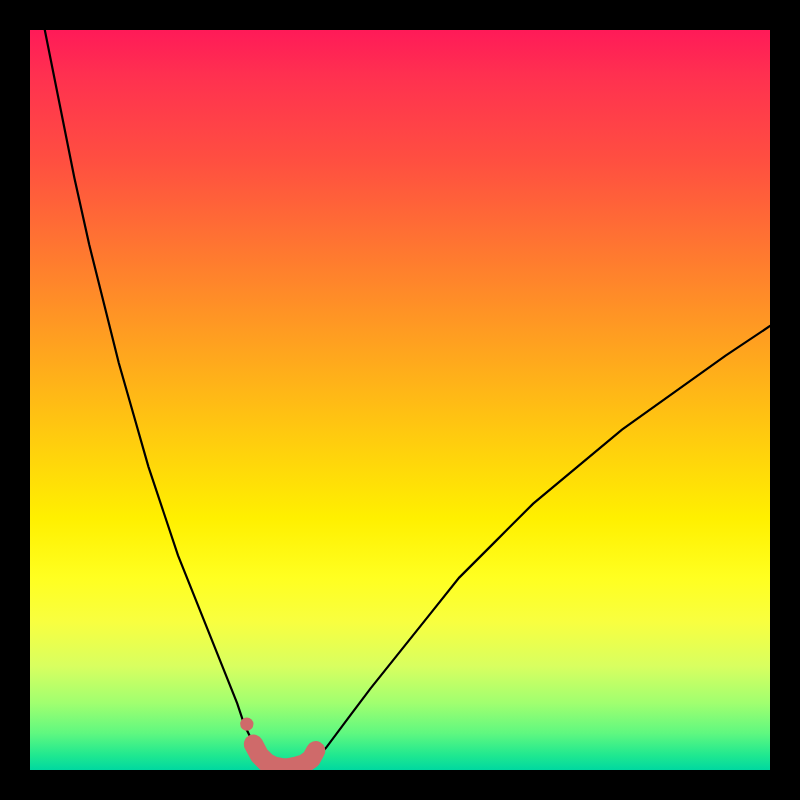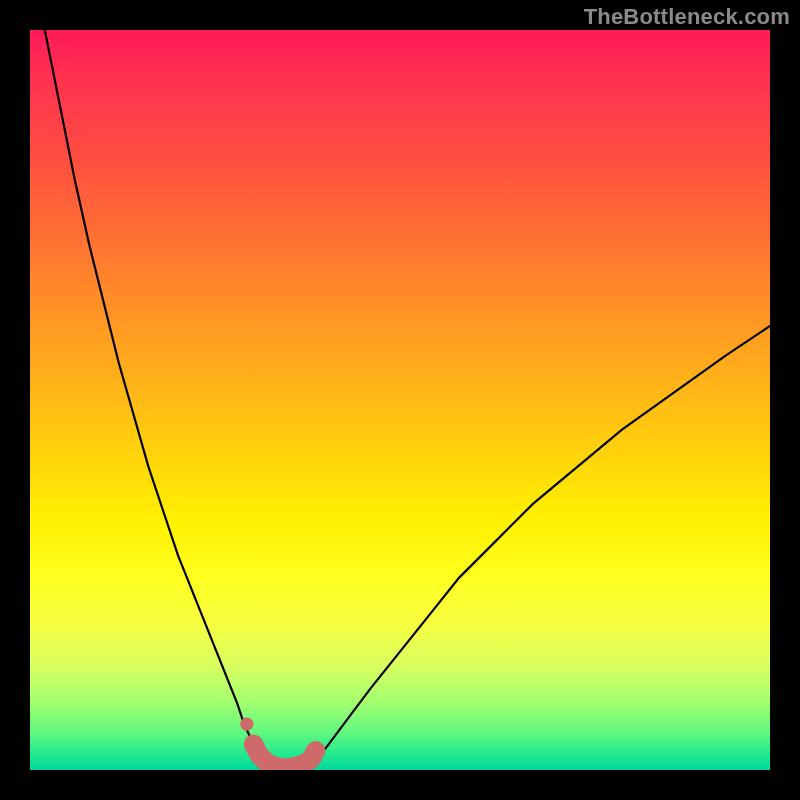--- a/index.html
+++ b/index.html
@@ -63,14 +63,13 @@
 <body>
 
 <div class="outer">
   <div class="plot">
     <svg class="overlay" viewBox="0 0 740 740" preserveAspectRatio="none">
       <path fill="none" stroke="#000" stroke-width="2.2" stroke-linecap="round" d="M14.80 0.00 L29.60 74.00 L44.40 148.00 L59.20 214.60 L74.00 273.80 L88.80 333.00 L103.60 384.80 L118.40 436.60 L133.20 481.00 L148.00 525.40 L162.80 562.40 L177.60 599.40 L192.40 636.40 L207.20 673.40 L214.60 695.60 L222.00 710.40 L229.40 725.20 L236.80 732.60 L236.80 732.60 L244.20 736.30 L251.60 737.78 L259.00 737.78 L266.40 737.78 L273.80 736.30 L281.20 732.60 L281.20 732.60 L296.00 717.80 L318.20 688.20 L340.40 658.60 L370.00 621.60 L399.60 584.60 L429.20 547.60 L466.20 510.60 L503.20 473.60 L547.60 436.60 L592.00 399.60 L643.80 362.60 L695.60 325.60 L740.00 296.00"></path>
       <circle fill="#cf6a6a" cx="216.82" cy="694.12" r="6.66"></circle>
       <path fill="none" stroke="#cf6a6a" stroke-linecap="round" stroke-linejoin="round" d="M223.48 714.10 L229.40 725.20 L236.80 732.60 L244.20 736.30 L251.60 737.78 L259.00 737.78 L266.40 736.30 L273.80 734.08 L281.20 728.90 L285.64 720.76" stroke-width="19.24"></path>
     </svg>
   </div>
-  <div class="watermark">TheBottleneck.com</div>
 </div>
 
 </body></html>

